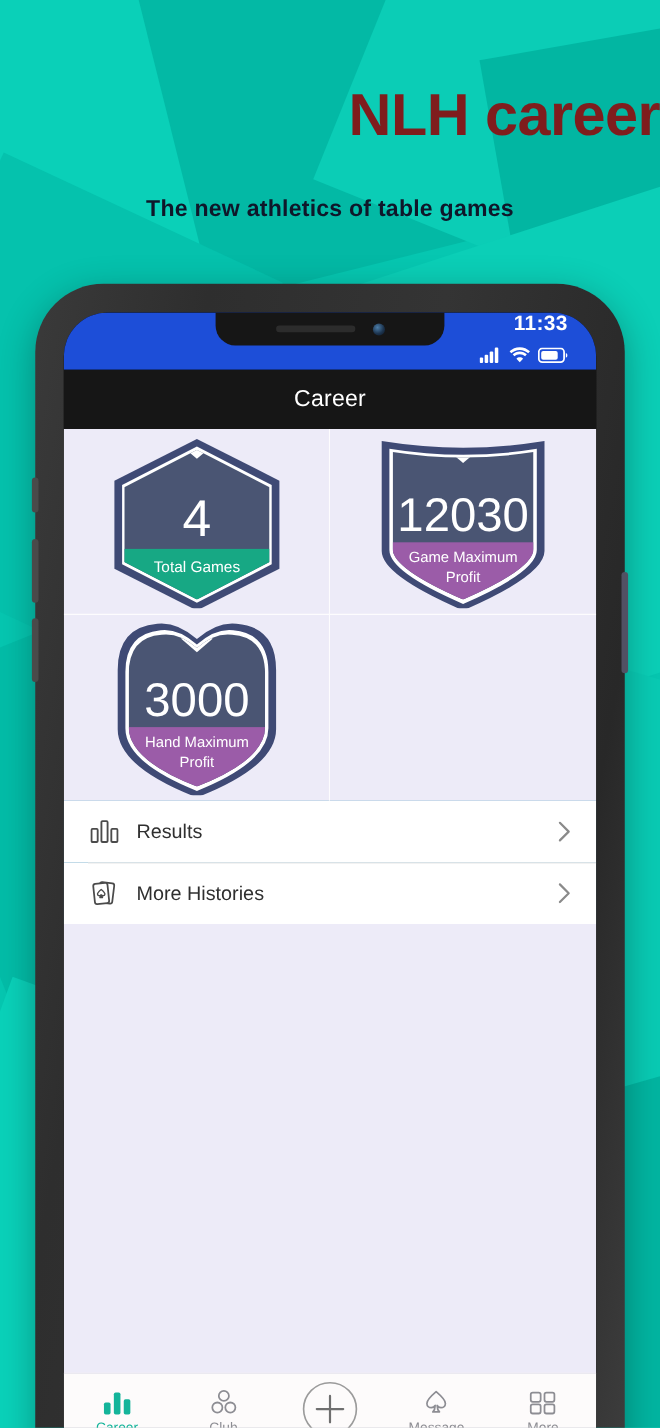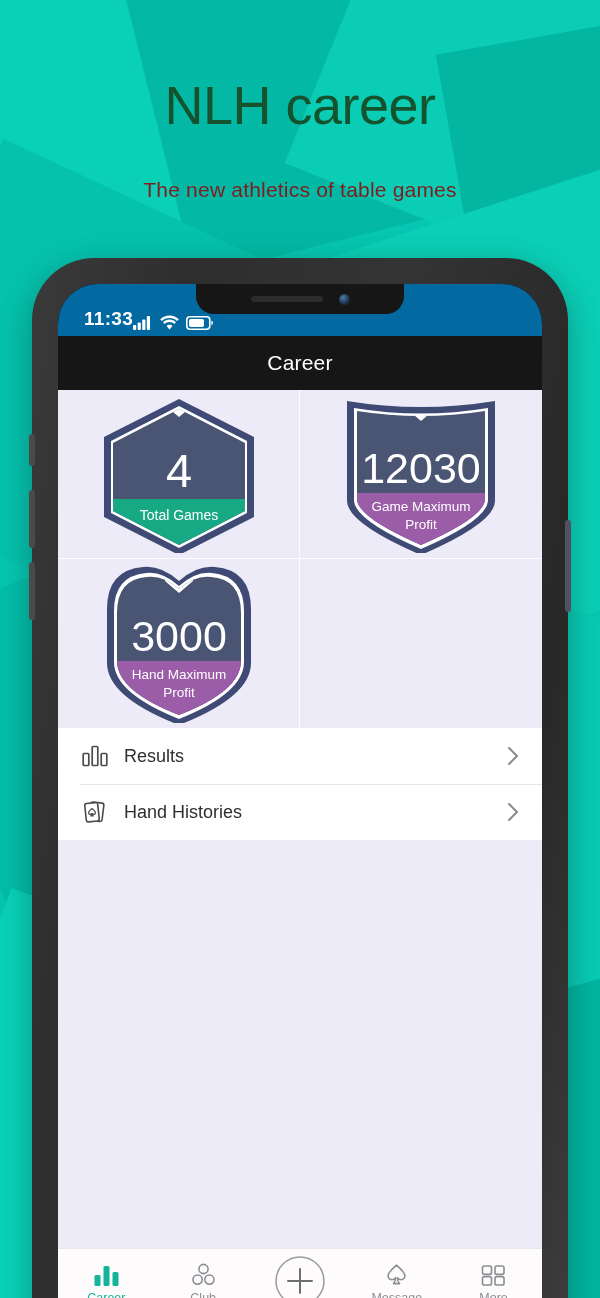--- a/index.html
+++ b/index.html
@@ -10,26 +10,26 @@
   }
   body { position: relative; background: #05c6b0; }
 
   
   #promo-bg { position: absolute; inset: 0; overflow: hidden; background: #06c7b1; }
   #promo-bg .shard { position: absolute; }
 
   #promo-header { position: absolute; top: 0; left: 0; width: 600px; text-align: center; }
   #promo-title {
     margin-top: 78px;
-    font-size: 54px; font-weight: normal; color: #14532d;
-    letter-spacing: -0.5px; line-height: 1;
+    font-size: 54px; font-weight: bold; color: #7f1d1d;
+    letter-spacing: -0.5px; line-height: 1; text-align: right;
   }
   #promo-sub {
     margin-top: 46px;
-    font-size: 21px; font-weight: normal; color: #7f1d1d;
+    font-size: 21px; font-weight: bold; color: #0f172a;
     letter-spacing: 0.2px;
   }
 
   
   #phone {
     position: absolute; left: 32px; top: 258px;
     width: 536px; height: 1062px;
     background: linear-gradient(100deg,#3a3a3a 0%,#2e2e2e 22%,#343434 52%,#282828 82%,#3d3d3d 100%);
     border-radius: 62px 62px 0 0;
     padding: 26px 26px 0 26px;
@@ -41,23 +41,24 @@
   #btn-voldn { left: -3px; top: 304px; width: 6px;  height: 58px; }
   #btn-power { right: -3px; top: 262px; width: 6px; height: 92px; background:#515163; }
 
   #screen {
     position: relative; width: 484px; height: 1036px;
     background: #000; border-radius: 40px 40px 0 0; overflow: hidden;
   }
 
   
   #status-bar {
-    position: relative; height: 52px; background: #0369a1;
-    display: flex; align-items: flex-end; justify-content: flex-start;
+    position: relative; height: 52px; background: #1d4ed8;
+    display: flex; align-items: flex-end; justify-content: space-between;
     padding: 0 26px 6px 26px;
+    flex-direction: column;
   }
   #status-time { color: #fff; font-size: 19px; font-weight: bold; letter-spacing: .3px; }
   #status-icons { display: flex; align-items: center; gap: 7px; }
   #notch {
     position: absolute; top: 0; left: 50%; transform: translateX(-50%);
     width: 208px; height: 30px; background: #161616;
     border-radius: 0 0 18px 18px; z-index: 3;
     display: flex; align-items: center; justify-content: center; gap: 16px;
   }
   #speaker-slot { width: 72px; height: 6px; background: #2c2c2c; border-radius: 3px; }
@@ -265,21 +266,21 @@
         </div>
 
         <div class="menu-row">
           <div class="menu-icon">
             <svg width="26" height="24" viewBox="0 0 26 24">
               <rect x="8" y="2.5" width="13" height="18.5" rx="2" transform="rotate(7 14.5 11.7)" fill="none" stroke="#4b4b4b" stroke-width="1.6"></rect>
               <rect x="3.5" y="3" width="13" height="18.5" rx="2" transform="rotate(-6 10 12.2)" fill="#fff" stroke="#4b4b4b" stroke-width="1.6"></rect>
               <path d="M10 8.6 c2.3 1.9 3.4 3 3.4 4.2 0 .95-.75 1.55-1.6 1.55-.6 0-1.15-.3-1.45-.8 0 1.1.3 1.85.85 2.4h-2.4c.55-.55.85-1.3.85-2.4-.3.5-.85.8-1.45.8-.85 0-1.6-.6-1.6-1.55 0-1.2 1.1-2.3 3.4-4.2z" fill="none" stroke="#4b4b4b" stroke-width="1.25" stroke-linejoin="round"></path>
             </svg>
           </div>
-          <div class="menu-label">Hand Histories</div>
+          <div class="menu-label">More Histories</div>
           <div class="menu-chev">
             <svg width="12" height="20" viewBox="0 0 12 20">
               <path d="M2 2 L10 10 L2 18" fill="none" stroke="#8a8a8a" stroke-width="2" stroke-linecap="round" stroke-linejoin="round"></path>
             </svg>
           </div>
         </div>
 
       </div>
 
       <div id="filler"></div>

